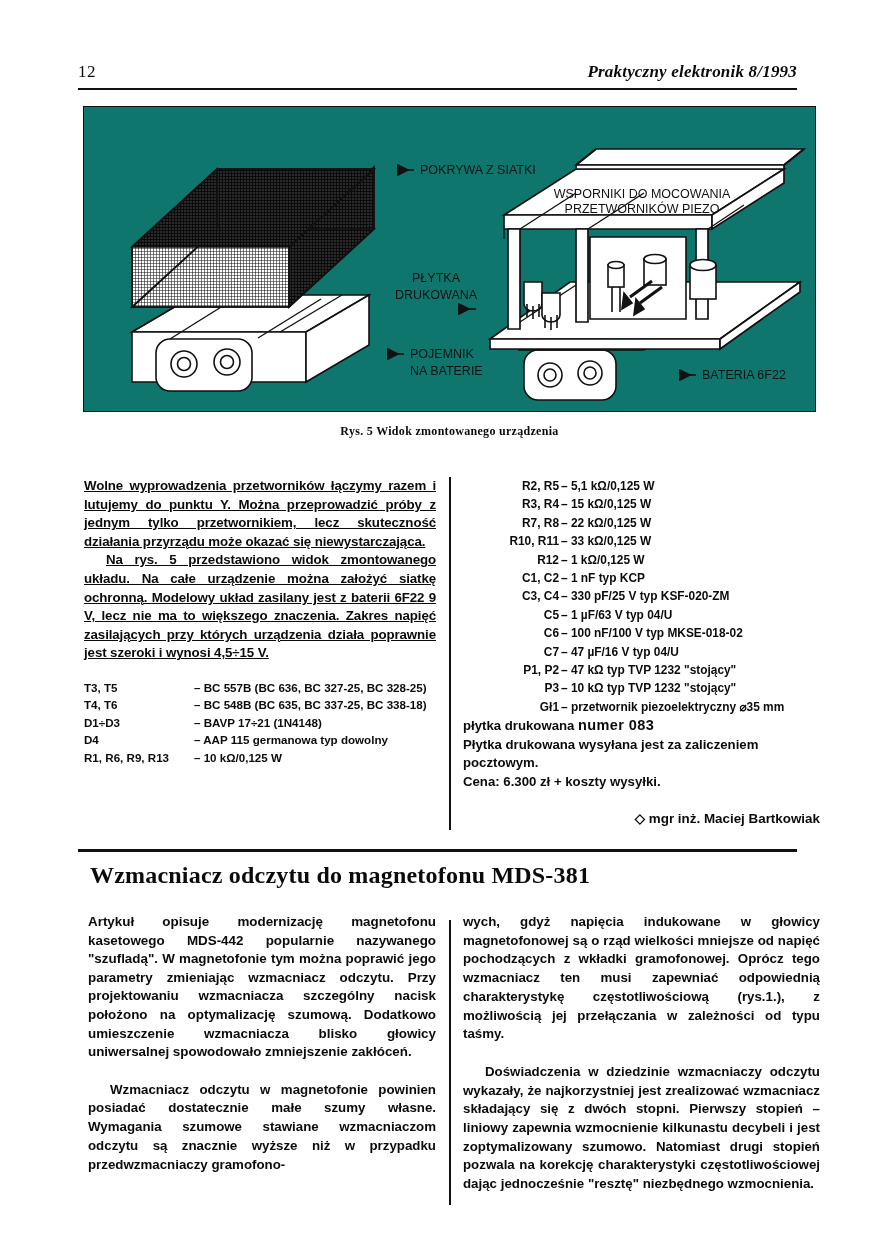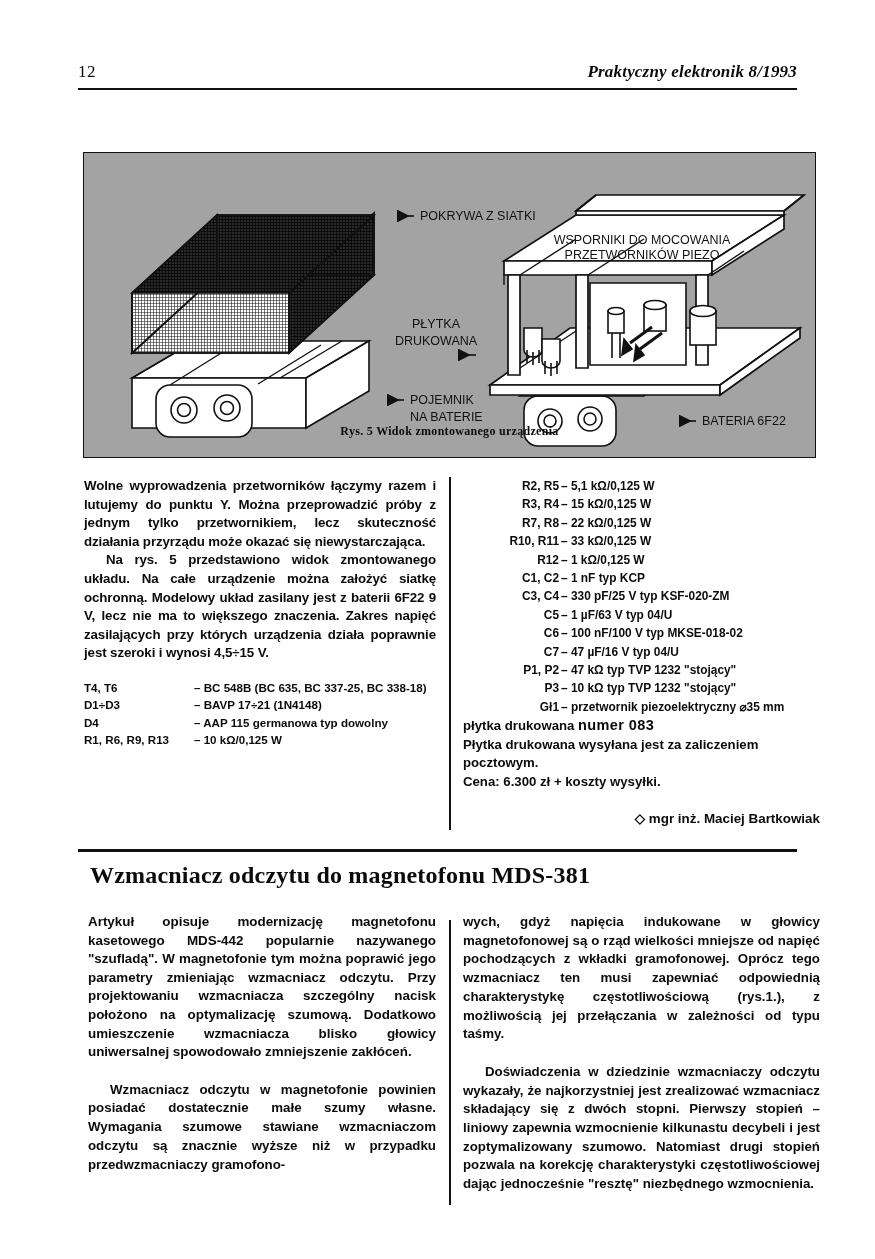--- a/index.html
+++ b/index.html
@@ -53,22 +53,21 @@
 
   
   #figure-box {
     position: absolute;
     left: 83px;
     top: 106px;
     width: 733px;
     height: 306px;
     border: 1.6px solid #111;
     box-sizing: border-box;
-    background: #a3a3a3;
-    margin-top: 46px;
+    background: #0f766e;
   }
   #figure-svg { display: block; }
 
   #figure-caption {
     position: absolute;
     left: 83px;
     top: 424px;
     width: 733px;
     text-align: center;
     font-family: "Liberation Serif", serif;
@@ -106,20 +105,21 @@
     width: 357px;
   }
 
   .body-par {
     font-size: 13.3px;
     line-height: 18.6px;
     text-align: justify;
     font-weight: 600;
     margin: 0;
     letter-spacing: -0.1px;
+    text-decoration: underline;
   }
   .body-par + .body-par { text-indent: 22px; }
 
   #parts-heading {
     font-size: 14px;
     font-weight: bold;
     margin: 20px 0 0 0;
   }
 
   .parts-table {
@@ -373,20 +373,24 @@
   <div id="col-divider-1"></div>
 
   <div id="a1-left">
     <p class="body-par">Wolne wyprowadzenia przetworników łączymy razem i lutujemy do punktu Y. Można przeprowadzić próby z jednym tylko przetwornikiem, lecz skuteczność działania przyrządu może okazać się niewystarczająca.</p>
     <p class="body-par">Na rys. 5 przedstawiono widok zmontowanego układu. Na całe urządzenie można założyć siatkę ochronną. Modelowy układ zasilany jest z baterii 6F22 9 V, lecz nie ma to większego znaczenia. Zakres napięć zasilających przy których urządzenia działa poprawnie jest szeroki i wynosi 4,5÷15 V.</p>
 
 
     <table class="parts-table">
       <tbody>
         <tr>
+          <td class="desig">T3, T5</td>
+          <td class="val">– BC 557B (BC 636, BC 327-25, BC 328-25)</td>
+        </tr>
+        <tr>
           <td class="desig">T4, T6</td>
           <td class="val">– BC 548B (BC 635, BC 337-25, BC 338-18)</td>
         </tr>
         <tr>
           <td class="desig">D1÷D3</td>
           <td class="val">– BAVP 17÷21 (1N4148)</td>
         </tr>
         <tr>
           <td class="desig">D4</td>
           <td class="val">– AAP 115 germanowa typ dowolny</td>

